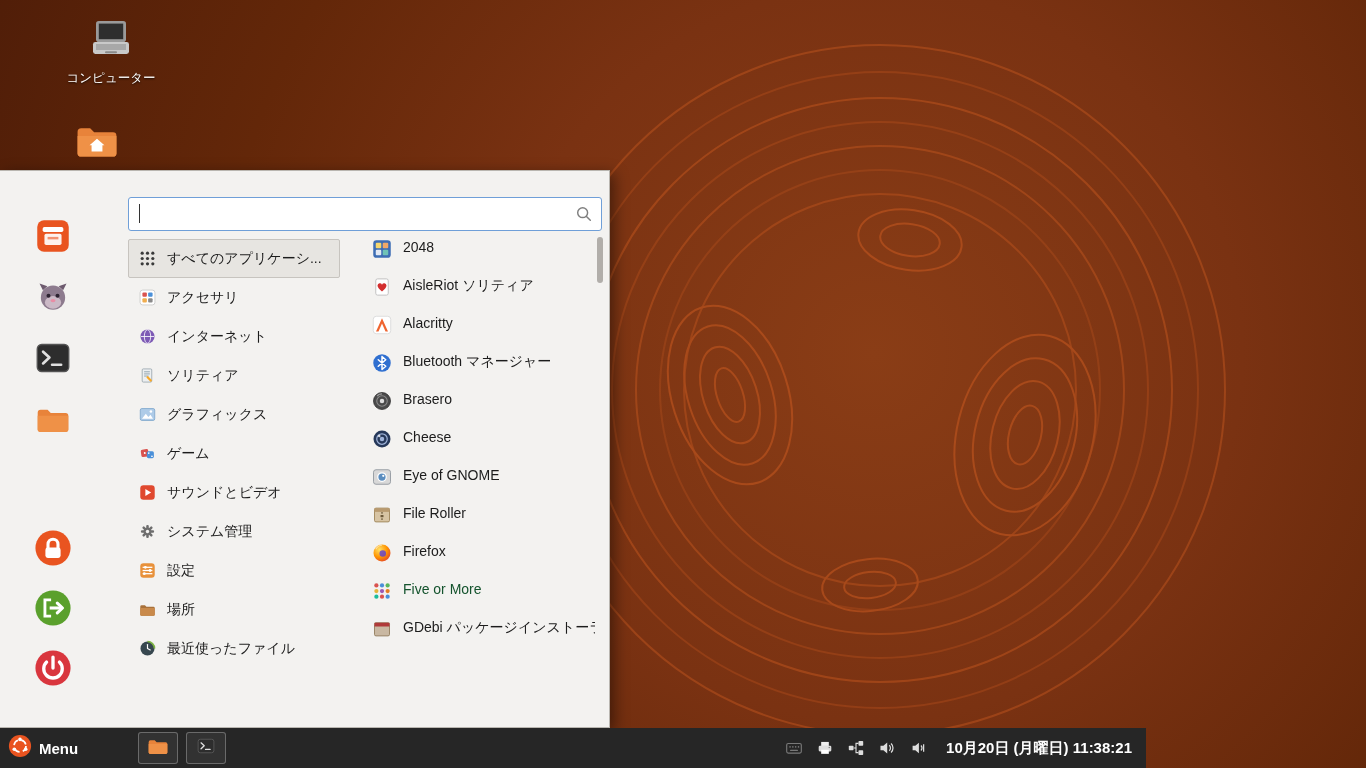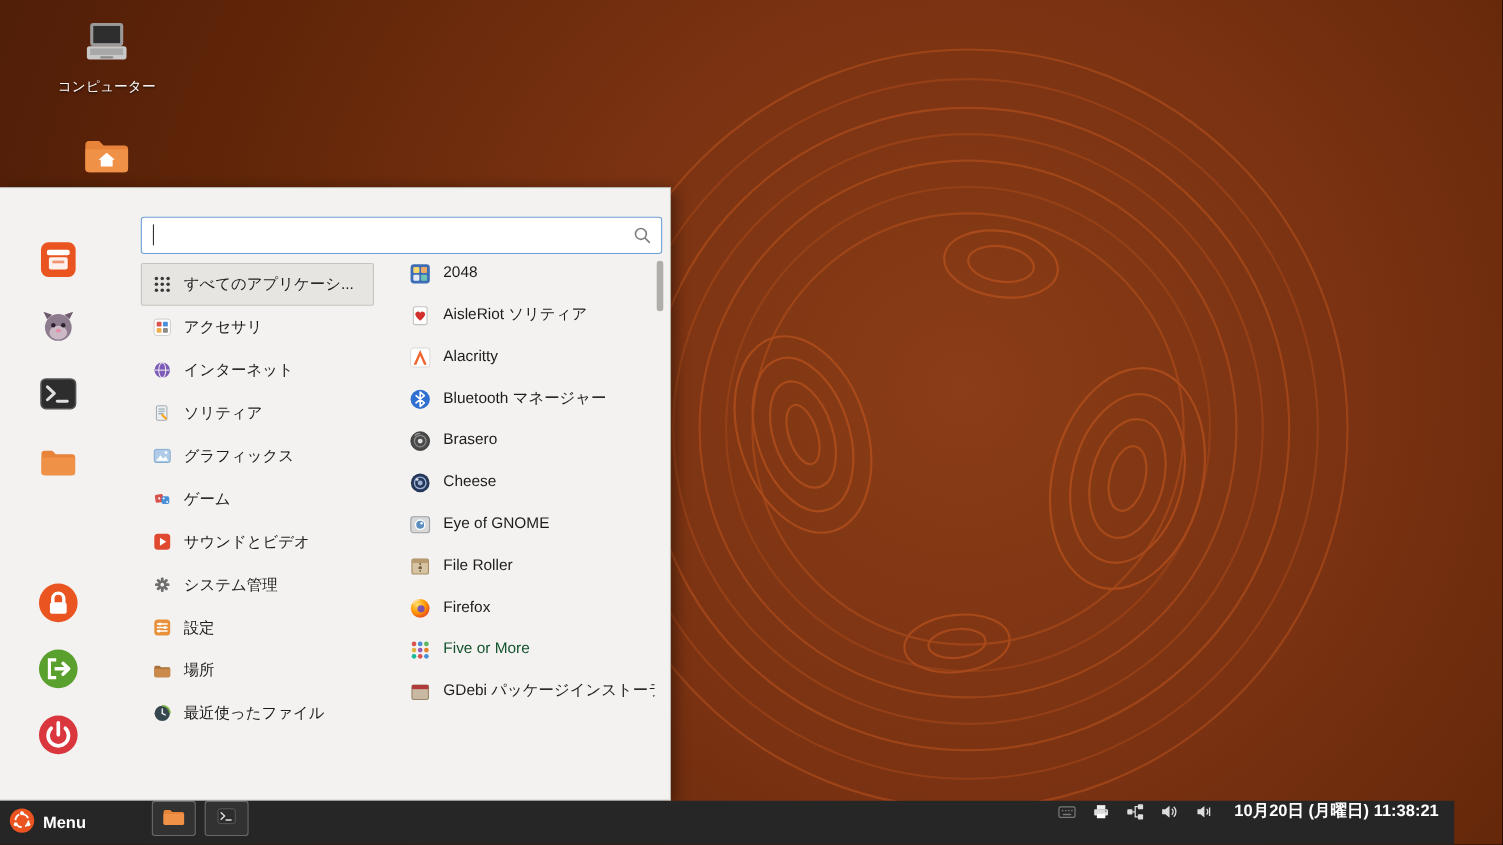--- a/index.html
+++ b/index.html
@@ -11,21 +11,21 @@
   body{position:relative;background:#000}
 
   
   .wallpaper{position:absolute;inset:0;
     background:radial-gradient(circle at 64% 46%, var(--wall-center) 0%, #7a3212 38%, #632709 68%, var(--wall-edge) 100%);}
   .contours{position:absolute;inset:0}
 
   
   .desktop-icon{position:absolute;width:110px;display:flex;flex-direction:column;align-items:center;gap:6px;cursor:default}
   .desktop-icon .dlabel{color:#fff;font-size:12.5px;text-shadow:0 1px 2px rgba(0,0,0,.8);text-align:center}
-  .di-computer{left:42px;top:18px}
+  .di-computer{left:56px;top:18px}
   .di-home{left:42px;top:120px}
 
   
   .menu-panel{position:absolute;left:0;top:170px;width:610px;height:558px;
     background:var(--menu-bg);border:1px solid #b9b6b0;border-left:none;
     box-shadow:4px 4px 14px rgba(0,0,0,.45);z-index:5}
   .menu-sidebar{position:absolute;left:0;top:0;bottom:0;width:105px;display:flex;flex-direction:column;align-items:center;padding:48px 0 38px 0}
   .sb-top{display:flex;flex-direction:column;gap:23px;align-items:center}
   .sb-bottom{margin-top:auto;display:flex;flex-direction:column;gap:22px;align-items:center}
   .sb-btn{width:38px;height:38px;display:flex;align-items:center;justify-content:center;border-radius:5px;cursor:pointer}
@@ -48,22 +48,22 @@
   .apps{flex:1;margin-left:26px;height:434px;overflow:hidden;position:relative}
   .app-row{height:38px;display:flex;gap:11px;padding:0 6px;cursor:pointer;border-radius:2px}
   .app-row .alabel{font-size:14px;color:#1c1c1c;white-space:nowrap}
   .app-row .alabel.dim{color:#14532d}
   .aicon{width:20px;height:20px;flex:0 0 20px;display:flex;align-items:center;justify-content:center}
 
   .scrollbar-track{position:absolute;right:6px;top:66px;width:6px;height:436px}
   .scrollbar-thumb{position:absolute;top:0;left:0;width:6px;height:46px;background:#b1aeaa;border-radius:3px;cursor:pointer}
 
   
-  .taskbar{position:absolute;left:0;bottom:0;width:1322px;height:40px;background:var(--taskbar-bg);
-    display:flex;align-items:flex-start;z-index:10;color:#fff}
+  .taskbar{position:absolute;left:0;bottom:0;width:1146px;height:40px;background:var(--taskbar-bg);
+    display:flex;align-items:center;z-index:10;color:#fff}
   .menu-button{display:flex;align-items:center;gap:7px;height:40px;padding:0 12px 0 8px;cursor:pointer}
   .menu-button .mlabel{font-size:15px;font-weight:bold;color:#fff}
   .win-buttons{display:flex;gap:8px;margin-left:48px}
   .win-btn{width:40px;height:32px;border:1px solid rgba(255,255,255,.28);border-radius:3px;
     background:rgba(255,255,255,.06);display:flex;align-items:center;justify-content:center;cursor:pointer}
   .tray{margin-left:auto;display:flex;align-items:center;gap:13px;padding-right:14px}
   .tray-icon{width:18px;height:18px;display:flex;align-items:center;justify-content:center;cursor:pointer}
   .clock{font-size:15px;font-weight:bold;color:#fff;margin-left:6px;cursor:pointer;white-space:nowrap}
 </style>
 </head>

